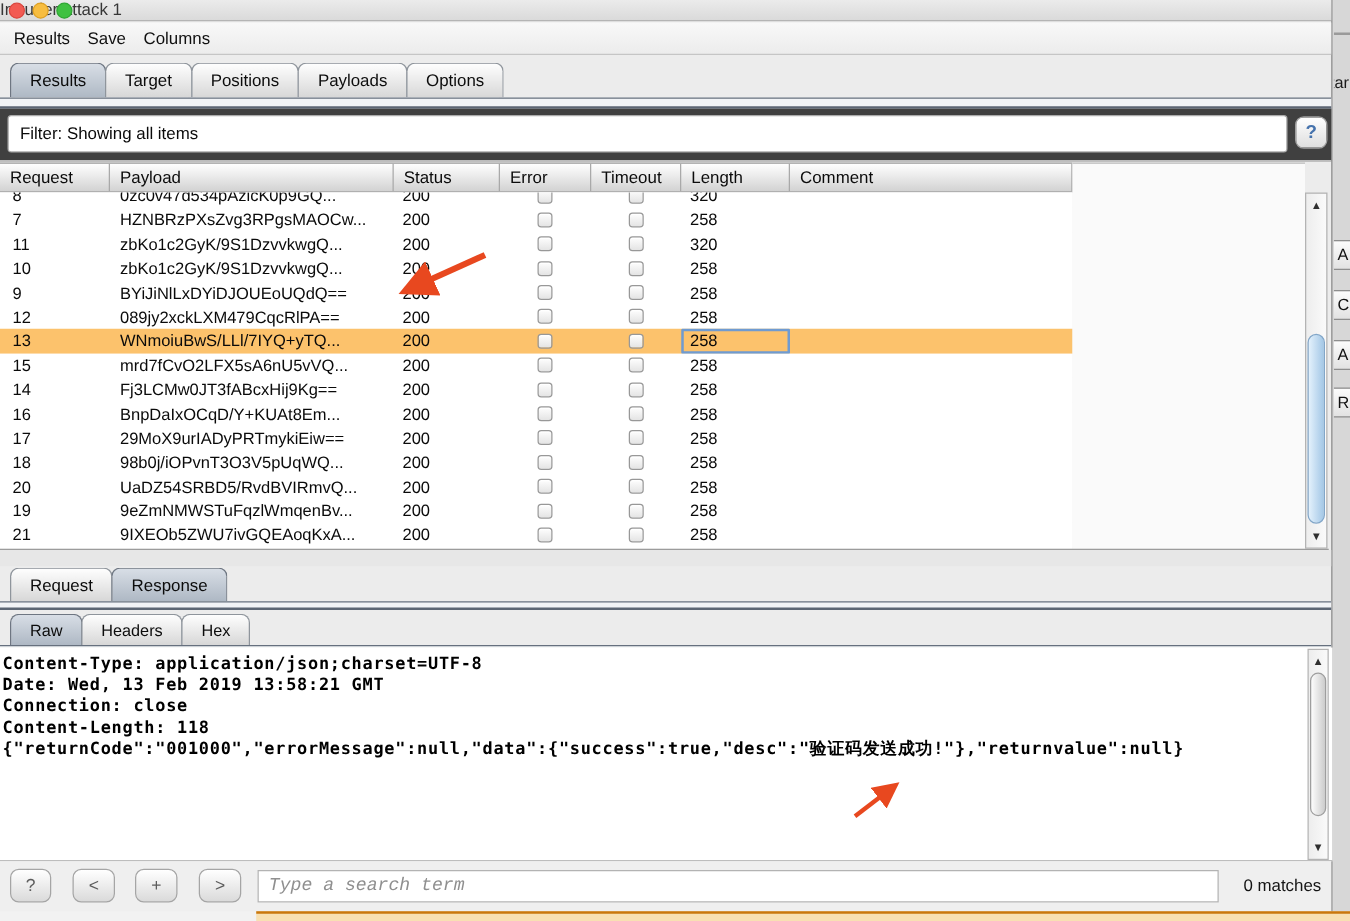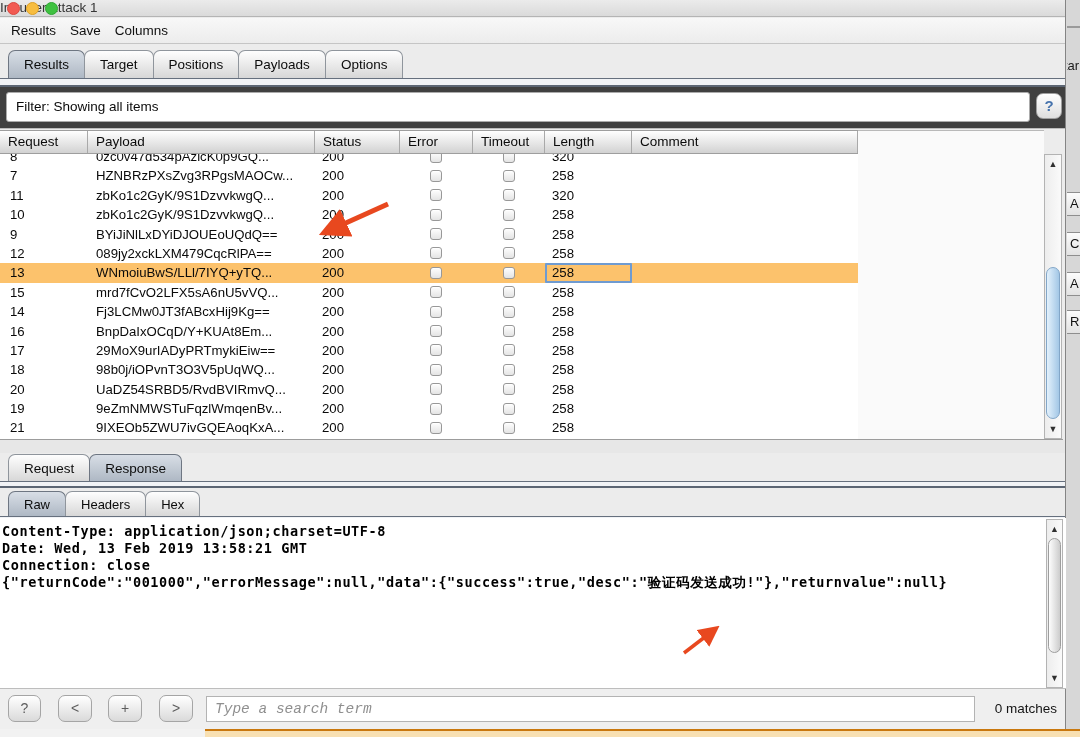--- a/index.html
+++ b/index.html
@@ -279,20 +279,21 @@
     <div class="etched etched2"></div>
 
     <div class="tabrow viewtabs" id="viewtabs"><span class="tab sel">Raw</span><span class="tab">Headers</span><span class="tab">Hex</span></div>
     <div class="etched etched3"></div>
 
     <div class="respview">
       <div class="resptext" id="resptext">
           <div class="rline">Content-Type: application/json;charset=UTF-8</div>
           <div class="rline">Date: Wed, 13 Feb 2019 13:58:21 GMT</div>
           <div class="rline">Connection: close</div>
+          <div class="rline">Content-Length: 118</div>
           <div class="rline"></div>
           <div class="rline">{"returnCode":"001000","errorMessage":null,"data":{"success":true,"desc":"验证码发送成功!"},"returnvalue":null}</div>
         </div>
     </div>
     <div class="sbar sb2">
       <div class="arr up">▲</div>
       <div class="thumb"></div>
       <div class="arr dn">▼</div>
     </div>
 

